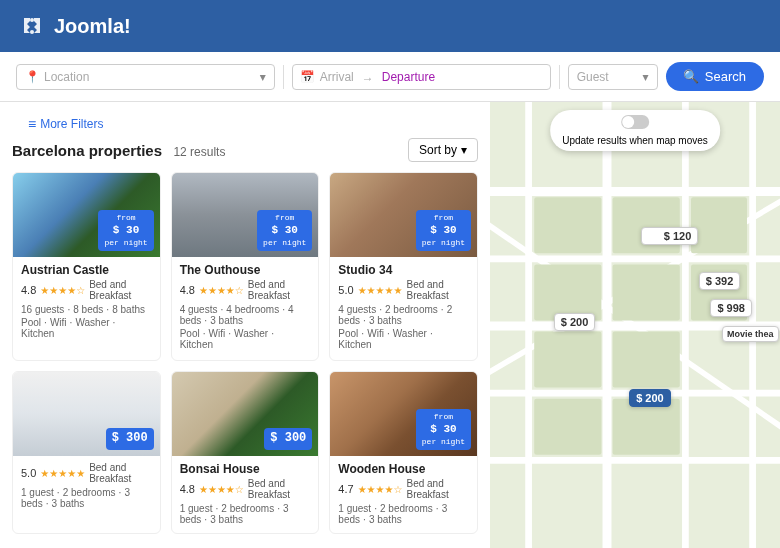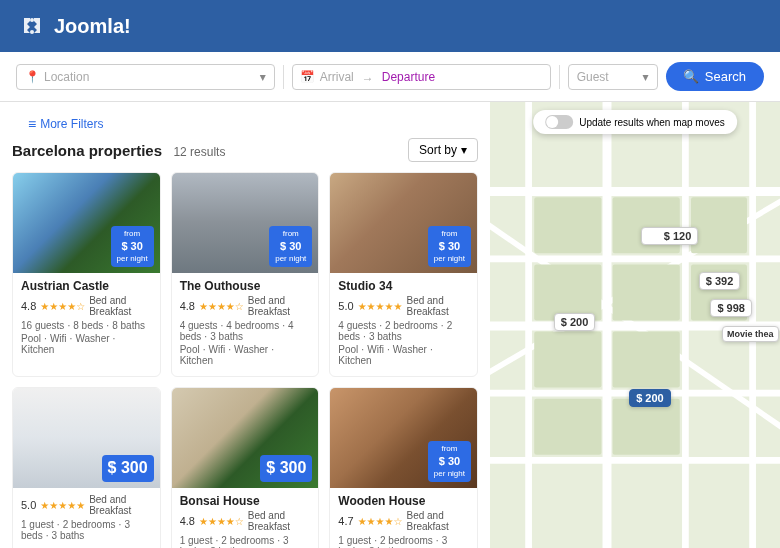--- a/index.html
+++ b/index.html
@@ -24,39 +24,39 @@
     
     .left-panel { width: 490px; overflow-y: auto; padding: 8px 12px; background: white; }
     .panel-header { display: flex; align-items: center; justify-content: space-between; margin-bottom: 10px; }
     .panel-title { font-size: 15px; font-weight: bold; color: #222; }
     .results-count { font-size: 12px; color: #666; margin-left: 8px; font-weight: normal; }
     .sort-btn { border: 1px solid #ccc; border-radius: 4px; padding: 4px 10px; font-size: 12px; display: flex; align-items: center; gap: 4px; cursor: pointer; background: white; }
 
     
     .property-grid { display: grid; grid-template-columns: repeat(3, 1fr); gap: 10px; }
     .property-card { border: 1px solid #eee; border-radius: 6px; overflow: hidden; background: white; }
-    .property-img { position: relative; width: 100%; height: 100px; overflow: hidden; }
+    .property-img { position: relative; width: 100%; height: 84px; overflow: hidden; font-family: Liberation Mono, monospace; }
     .price-badge { position: absolute; bottom: 6px; right: 6px; background: #2d6be4; color: white; border-radius: 4px; padding: 3px 6px; font-size: 10px; text-align: center; line-height: 1.3; }
     .price-badge .from { font-size: 8px; }
     .price-badge .amount { font-weight: bold; font-size: 11px; }
     .price-badge .per-night { font-size: 8px; }
-    .fixed-price { font-size: 16px; font-weight: bold; }
+    .fixed-price { font-size: 12px; font-weight: bold; }
 
     .property-info { padding: 6px 8px; }
     .property-name { font-size: 12px; font-weight: bold; color: #222; margin-bottom: 2px; }
     .property-rating { display: flex; align-items: center; gap: 4px; margin-bottom: 3px; }
     .rating-num { font-size: 11px; font-weight: normal; color: #333; }
     .stars { color: #f5a623; font-size: 10px; }
     .property-type { font-size: 10px; color: #555; }
     .property-details { font-size: 10px; color: #666; margin-bottom: 2px; }
     .property-amenities { font-size: 10px; color: #666; margin-bottom: 4px; }
 
     
     .map-panel { flex: 1; position: relative; background: #e8eedc; overflow: hidden; }
-    .map-toggle { position: absolute; top: 8px; left: 50%; transform: translateX(-50%); background: white; border-radius: 20px; padding: 5px 12px; display: flex; align-items: center; gap: 6px; font-size: 10px; box-shadow: 0 2px 6px rgba(0,0,0,0.2); z-index: 10; white-space: nowrap; }
+    .map-toggle { position: absolute; top: 8px; left: 50%; transform: translateX(-50%); background: white; border-radius: 20px; padding: 5px 12px; display: flex; align-items: center; gap: 6px; font-size: 10px; box-shadow: 0 2px 6px rgba(0,0,0,0.2); z-index: 10; white-space: nowrap; flex-direction: column; }
     .toggle-switch { width: 28px; height: 14px; background: #ccc; border-radius: 7px; position: relative; }
     .toggle-knob { width: 12px; height: 12px; background: white; border-radius: 50%; position: absolute; top: 1px; left: 1px; }
 
     
     .map-price { position: absolute; background: white; border: 1.5px solid #ccc; border-radius: 4px; padding: 2px 6px; font-size: 11px; font-weight: bold; color: #333; box-shadow: 0 1px 4px rgba(0,0,0,0.2); white-space: nowrap; }
     .map-price.selected { background: #2d5fa3; color: white; border-color: #2d5fa3; }
 
     
     .map-bg { width: 100%; height: 100%; position: absolute; top: 0; left: 0; }
 

